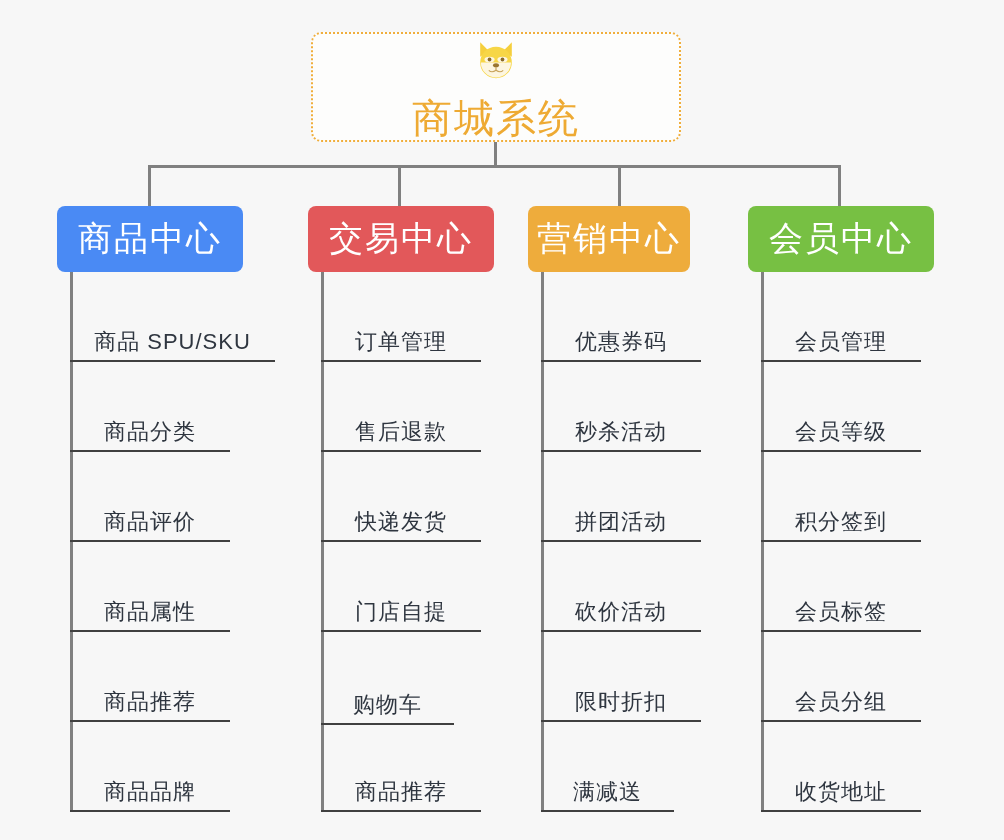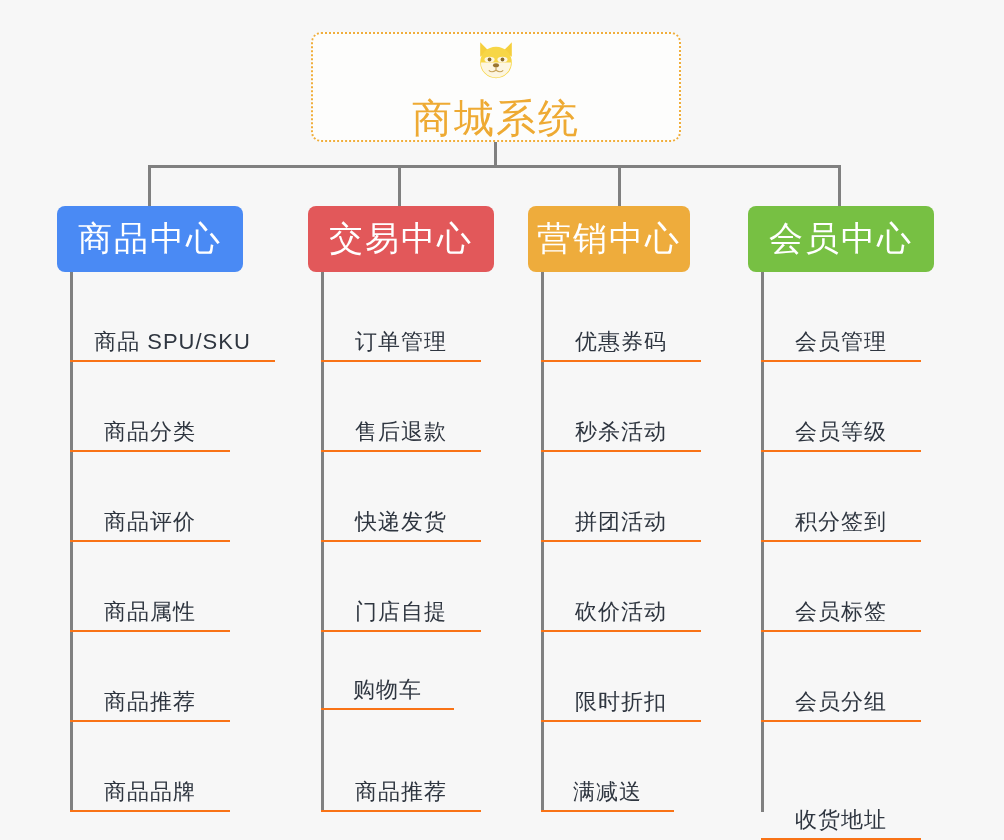--- a/index.html
+++ b/index.html
@@ -60,21 +60,21 @@
     width: 3px;
     background: #808080;
   }
   .leaf-item {
     position: absolute;
     height: 90px;
     display: flex;
     align-items: flex-end;
     justify-content: center;
     padding-bottom: 6px;
-    border-bottom: 2px solid #f97316;
+    border-bottom: 2px solid #404040;
   }
   .leaf-label {
     font-size: 22px;
     color: #2f3640;
     letter-spacing: 1px;
     white-space: nowrap;
     line-height: 1.1;
   }
 </style>
 </head>
@@ -153,21 +153,21 @@
       </div>
     <div class="leaf-item" style="left:0; top:90px;  width:160px;">
         <span class="leaf-label">售后退款</span>
       </div>
     <div class="leaf-item" style="left:0; top:180px; width:160px;">
         <span class="leaf-label">快递发货</span>
       </div>
     <div class="leaf-item" style="left:0; top:270px; width:160px;">
         <span class="leaf-label">门店自提</span>
       </div>
-    <div class="leaf-item" style="left:0; top:348px; width:133px;">
+    <div class="leaf-item" style="left:0; top:363px; width:133px;">
         <span class="leaf-label">购物车</span>
       </div>
     <div class="leaf-item" style="left:0; top:450px; width:160px;">
         <span class="leaf-label">商品推荐</span>
       </div>
   </div>
 
   <div class="leaf-col" style="left:541px; width:160px;">
     <div class="leaf-spine" style="height:540px;"></div>
     <div class="leaf-item" style="left:0; top:0px;   width:160px;">
@@ -200,18 +200,18 @@
       </div>
     <div class="leaf-item" style="left:0; top:180px; width:160px;">
         <span class="leaf-label">积分签到</span>
       </div>
     <div class="leaf-item" style="left:0; top:270px; width:160px;">
         <span class="leaf-label">会员标签</span>
       </div>
     <div class="leaf-item" style="left:0; top:360px; width:160px;">
         <span class="leaf-label">会员分组</span>
       </div>
-    <div class="leaf-item" style="left:0; top:450px; width:160px;margin-top:28px;">
+    <div class="leaf-item" style="left:0; top:450px; width:160px;">
         <span class="leaf-label">收货地址</span>
       </div>
   </div>
 
 </div>
 
 </body></html>

